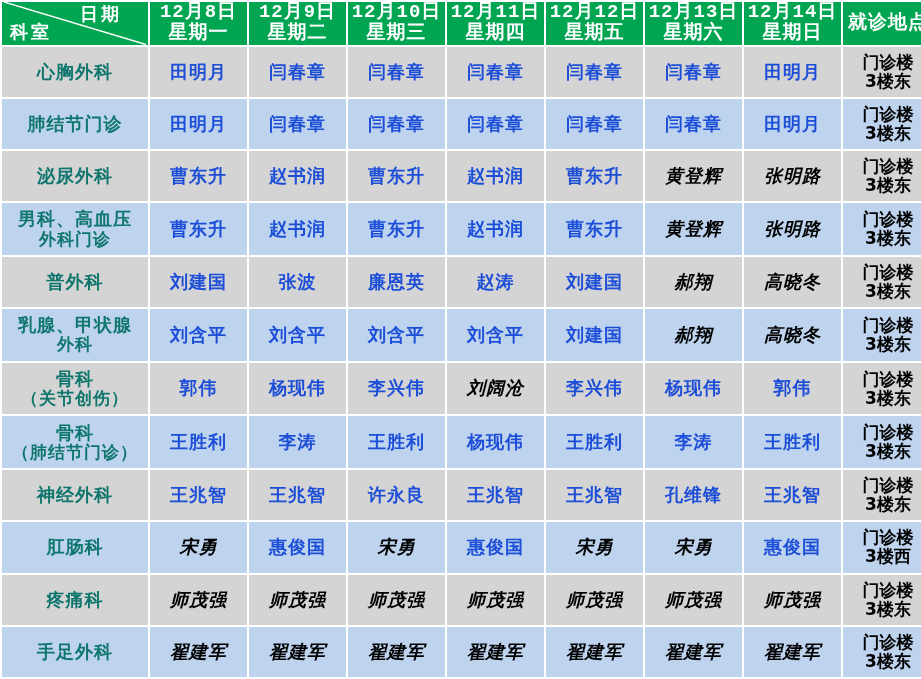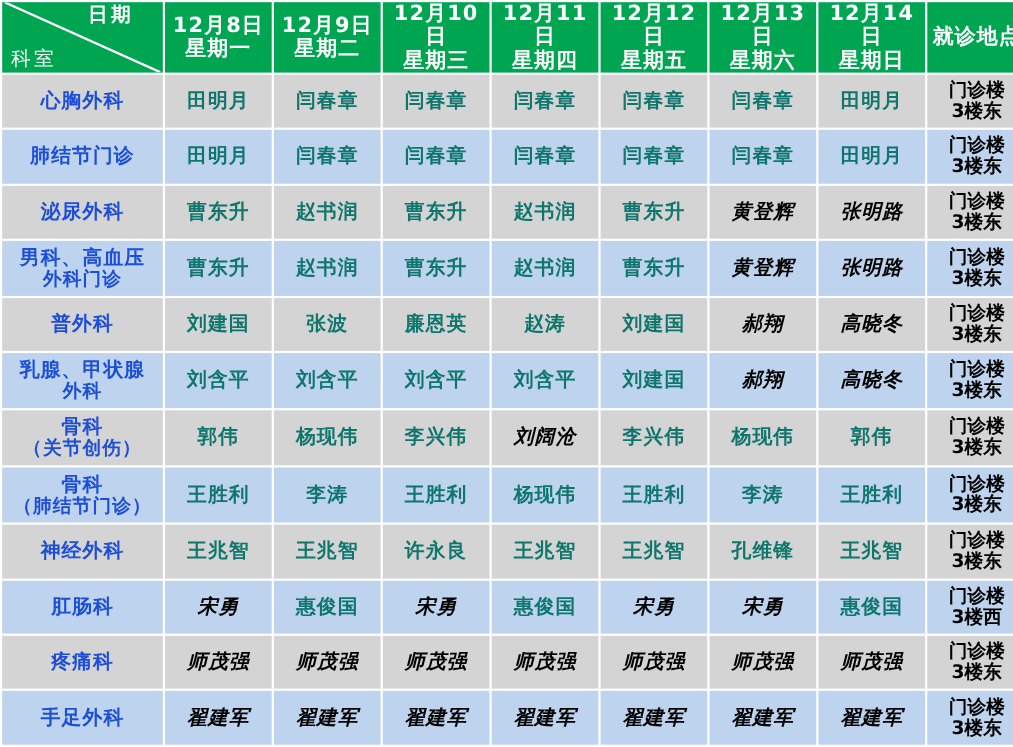--- a/index.html
+++ b/index.html
@@ -33,20 +33,21 @@
   col.col-day   { width: 97px; }
   col.col-place { width: 90px; }
 
   
   .hdr {
     background: #00A551;
     color: #ffffff;
     font-weight: bold;
     font-size: 19px;
     letter-spacing: 1px;
+    font-family: Liberation Mono, monospace;
   }
   .hdr-date-line { display: block; }
   .hdr-week-line { display: block; }
 
   .corner-cell {
     background: #00A551;
     position: relative;
     padding: 0;
   }
   .corner-inner {
@@ -68,43 +69,43 @@
     color: #ffffff;
     font-weight: bold;
     font-size: 18px;
     letter-spacing: 3px;
   }
   .corner-dept {
     position: absolute;
     left: 6px;
     bottom: 2px;
     color: #ffffff;
-    font-weight: normal;
+    font-weight: bold;
     font-size: 18px;
     letter-spacing: 3px;
   }
 
   
   tr.band-gray td { background: #D4D4D4; }
   tr.band-blue td { background: #BDD3EE; }
 
   
   .dept-cell {
-    color: #1d4ed8;
+    color: #0f766e;
     font-weight: bold;
     font-size: 18px;
     letter-spacing: 1px;
   }
   .dept-cell .sub { display: block; font-size: 17px; }
   .name-cell {
     font-weight: bold;
     font-size: 18px;
     letter-spacing: 1px;
   }
-  .name-red   { color: #0f766e; }
+  .name-red   { color: #1d4ed8; }
   .name-black { color: #000000; font-style: italic; }
   .place-cell {
     color: #000000;
     font-weight: bold;
     font-size: 17px;
     letter-spacing: 0px;
   }
   .place-cell .l1 { display: block; }
   .place-cell .l2 { display: block; }
 </style>

